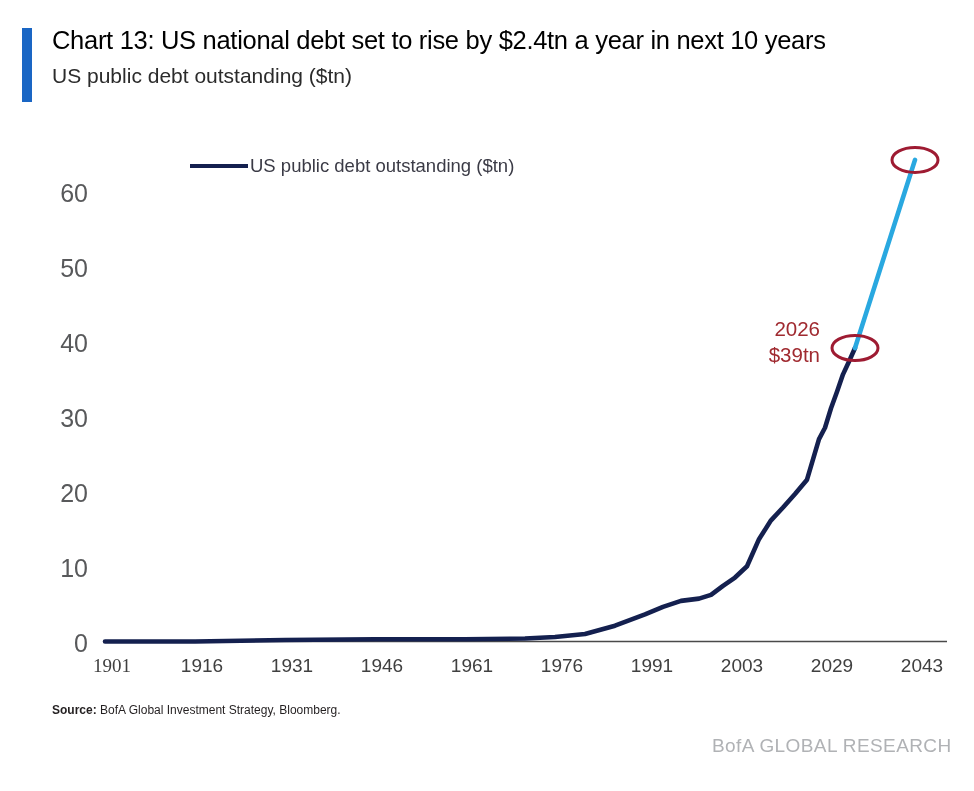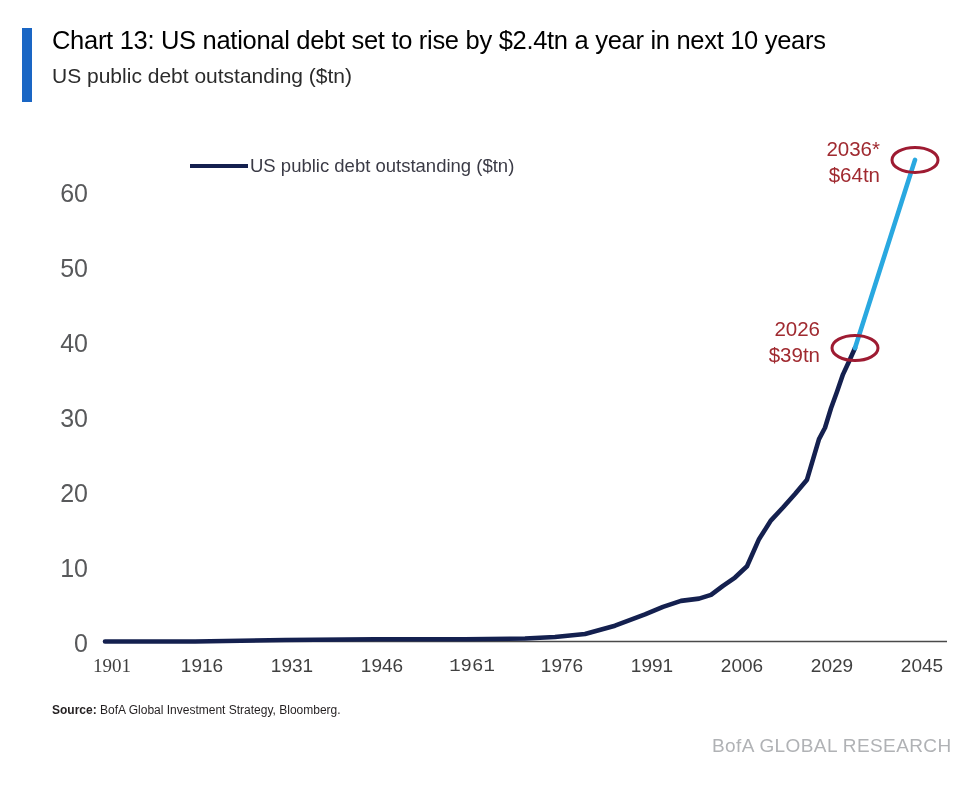--- a/index.html
+++ b/index.html
@@ -78,36 +78,32 @@
     <div class="ytick" style="left:42px;top:329px;">40</div>
     <div class="ytick" style="left:42px;top:404px;">30</div>
     <div class="ytick" style="left:42px;top:479px;">20</div>
     <div class="ytick" style="left:42px;top:554px;">10</div>
     <div class="ytick" style="left:42px;top:629px;">0</div>
 
     <div class="xtick" style="left:72px;top:655px;font-family:Liberation Serif, serif;">1901</div>
     <div class="xtick" style="left:162px;top:655px;">1916</div>
     <div class="xtick" style="left:252px;top:655px;">1931</div>
     <div class="xtick" style="left:342px;top:655px;">1946</div>
-    <div class="xtick" style="left:432px;top:655px;font-family:Liberation Mono, monospace;">1961</div>
+    <div class="xtick" style="left:432px;top:655px;">1961</div>
     <div class="xtick" style="left:522px;top:655px;">1976</div>
     <div class="xtick" style="left:612px;top:655px;">1991</div>
-    <div class="xtick" style="left:702px;top:655px;">2006</div>
+    <div class="xtick" style="left:702px;top:655px;">2003</div>
     <div class="xtick" style="left:792px;top:655px;">2029</div>
-    <div class="xtick" style="left:882px;top:655px;">2045</div>
+    <div class="xtick" style="left:882px;top:655px;">2043</div>
 
     <div id="legend">
       <span id="legend-swatch" style="background: rgb(20, 32, 79);"></span>
       <span id="legend-label">US public debt outstanding ($tn)</span>
     </div>
 
-    <div class="anno" style="left: 700px; top: 136px; width: 180px; color: rgb(160, 42, 48);">
-      <div>2036*</div>
-      <div>$64tn</div>
-    </div>
 
     <div class="anno" style="left: 640px; top: 316px; width: 180px; color: rgb(160, 42, 48);">
       <div>2026</div>
       <div>$39tn</div>
     </div>
 
   </div>
 
   <div id="source"><b>Source:</b><span> BofA Global Investment Strategy, Bloomberg.</span></div>
 

